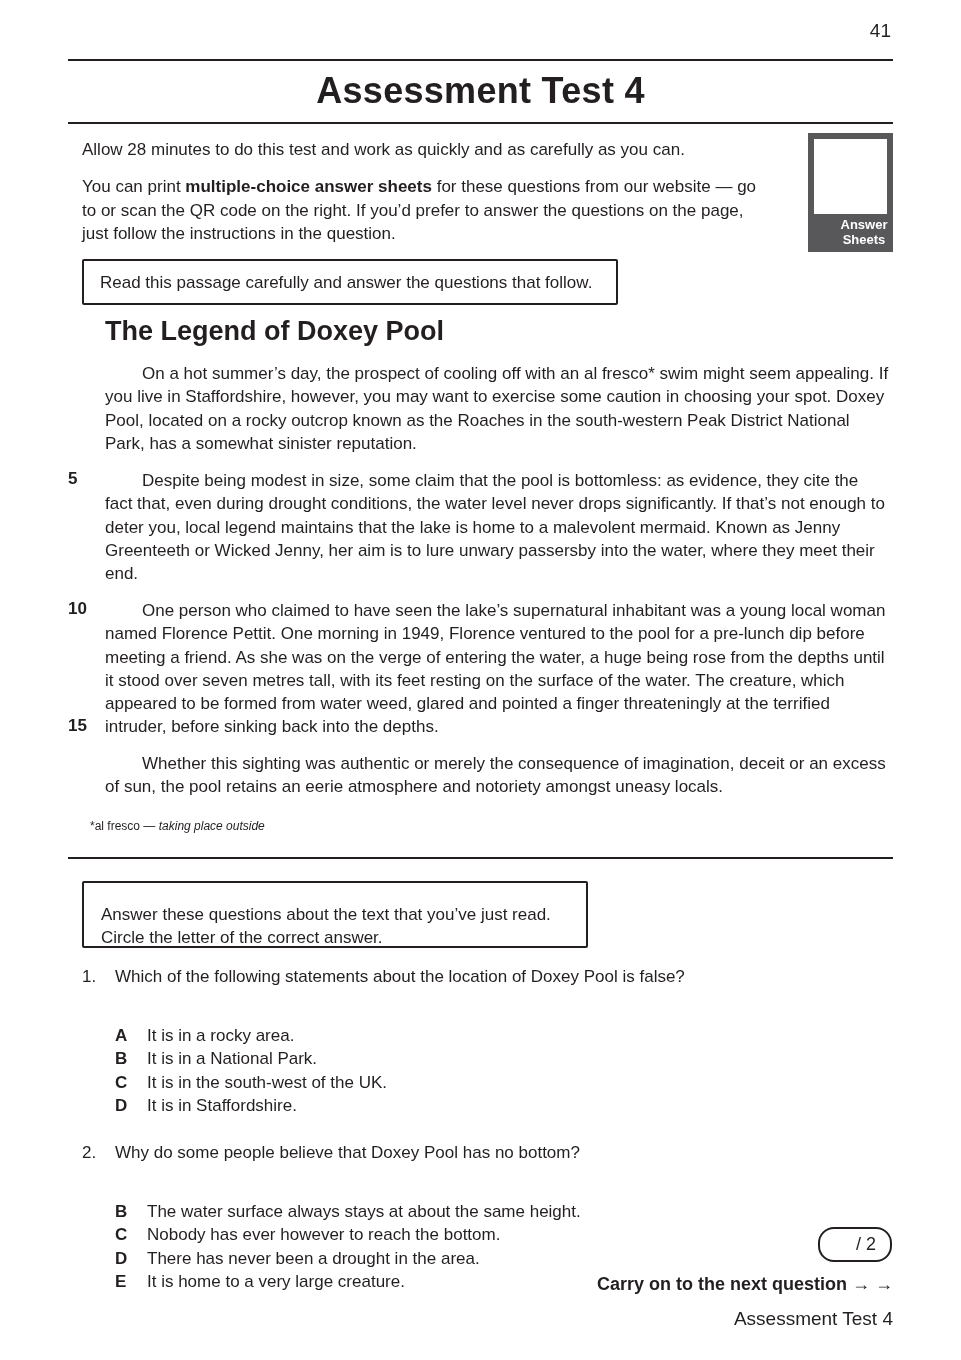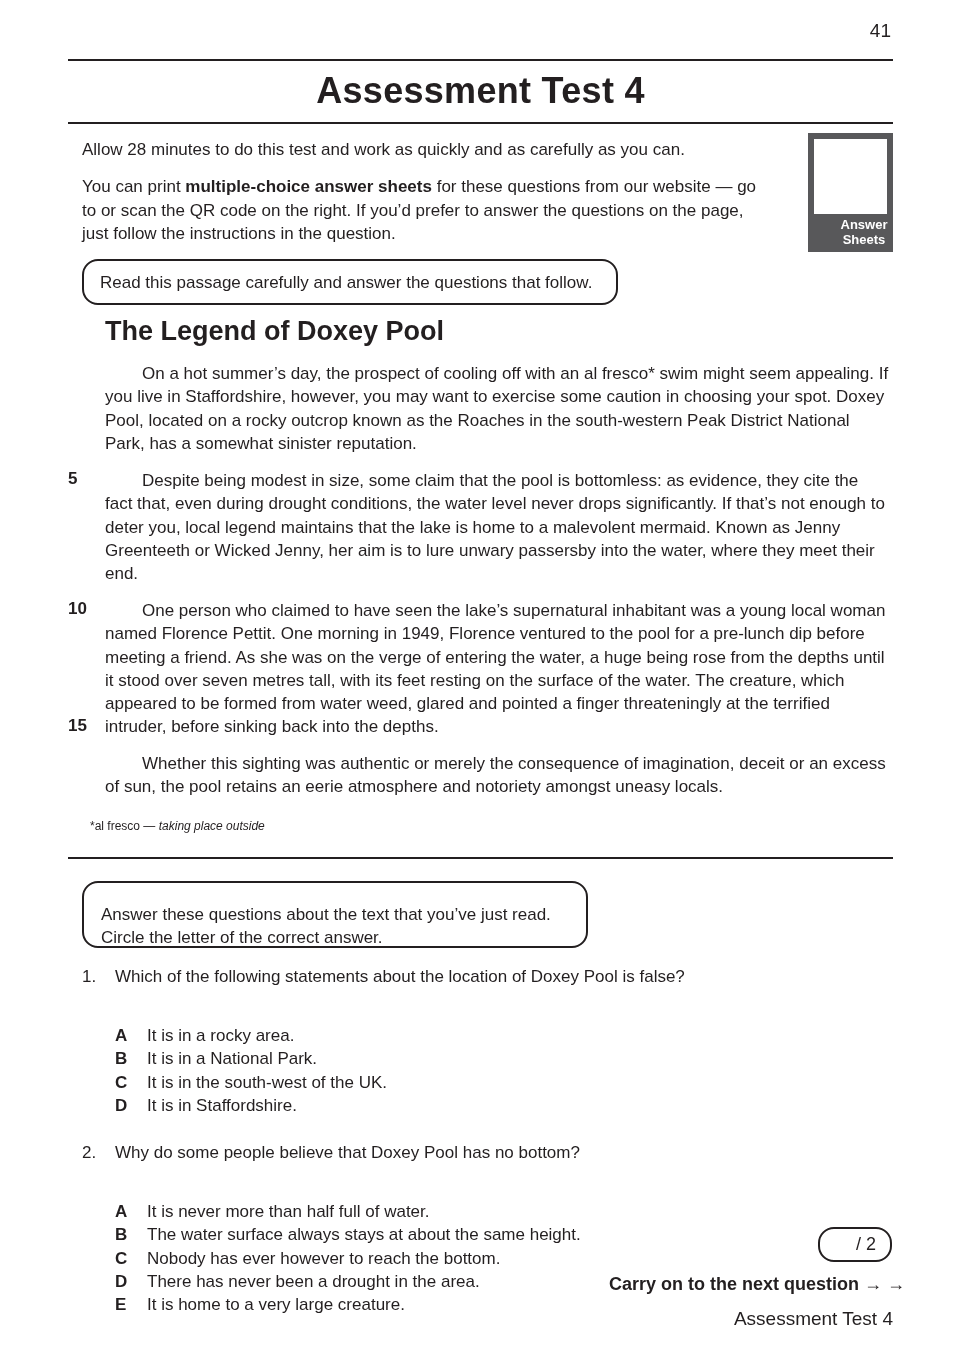--- a/index.html
+++ b/index.html
@@ -12,34 +12,34 @@
   .page-number { right: 70px; top: 20px; font-size: 19px; }
   .rule { left: 68px; width: 825px; height: 2px; background: #231f20; }
   .title { left: 68px; width: 825px; top: 70px; text-align: center;
     font-size: 36px; font-weight: bold; letter-spacing: 0.3px; }
   .intro { left: 82px; width: 700px; font-size: 17px; line-height: 23.5px; }
   .intro b { font-weight: bold; }
   .qr { left: 808px; top: 133px; width: 85px; height: 119px; background: #58585a; }
   .qr-inner { position: absolute; left: 6px; top: 6px; width: 73px; height: 75px; background: #ffffff; }
   .qr-label { position: absolute; left: 0; right: 0; top: 84px; text-align: center; color: #fff;
     font-weight: bold; font-size: 13px; line-height: 15px; padding-left: 27px; }
-  .pill { border: 2px solid #231f20; border-radius: 16px; font-size: 17px; line-height: 23px; box-sizing: border-box; }
+  .pill { border: 2px solid #231f20; border-radius: 2px; font-size: 17px; line-height: 23px; box-sizing: border-box; }
   .passage-title { left: 105px; top: 316px; font-size: 27px; font-weight: bold; }
   .para { left: 105px; width: 785px; font-size: 17px; line-height: 23.3px; }
   .para .indent { display: inline-block; width: 37px; }
   .line-no { left: 68px; font-size: 17px; font-weight: bold; }
   .footnote { left: 90px; top: 819px; font-size: 12px; }
   .footnote i { font-style: italic; }
   .question { left: 82px; font-size: 17px; }
   .question .num { display: inline-block; width: 33px; }
   .options { left: 115px; font-size: 17px; line-height: 23.3px; margin-top: 20px; }
   .opt-letter { display: inline-block; width: 32px; font-weight: bold; }
   .score { left: 818px; top: 1227px; width: 74px; height: 35px; border: 2px solid #231f20; border-radius: 16px;
     box-sizing: border-box; font-size: 18px; text-align: right; padding-right: 14px; line-height: 31px; }
-  .carry { right: 56px; top: 1274px; font-size: 18px; font-weight: bold; }
+  .carry { right: 68px; top: 1274px; font-size: 18px; font-weight: bold; }
   .carry .arrows { font-weight: normal; }
   .footer { right: 68px; top: 1308px; font-size: 19px; }
 </style>
 </head>
 <body>
 
 <div class="abs page-number">41</div>
 <div class="abs rule" style="top:59px"></div>
 <div class="abs title">Assessment Test 4</div>
 <div class="abs rule" style="top:122px"></div>
@@ -81,21 +81,20 @@
 <div class="abs question" style="top:967px"><span class="num">1.</span><span>Which of the following statements about the location of Doxey Pool is false?</span></div>
 <div class="abs options" style="top:1004px">
   <div><span class="opt-letter">A</span><span>It is in a rocky area.</span></div>
   <div><span class="opt-letter">B</span><span>It is in a National Park.</span></div>
   <div><span class="opt-letter">C</span><span>It is in the south-west of the UK.</span></div>
   <div><span class="opt-letter">D</span><span>It is in Staffordshire.</span></div>
 </div>
 
 <div class="abs question" style="top:1143px"><span class="num">2.</span><span>Why do some people believe that Doxey Pool has no bottom?</span></div>
 <div class="abs options" style="top:1180px">
-  <div><span class="opt-letter">A</span><span>It is never more than half full of water.</span></div>
   <div><span class="opt-letter">B</span><span>The water surface always stays at about the same height.</span></div>
   <div><span class="opt-letter">C</span><span>Nobody has ever however to reach the bottom.</span></div>
   <div><span class="opt-letter">D</span><span>There has never been a drought in the area.</span></div>
   <div><span class="opt-letter">E</span><span>It is home to a very large creature.</span></div>
 </div>
 
 <div class="abs score">/ 2</div>
 
 <div class="abs carry"><span>Carry on to the next question</span> <span class="arrows">→ →</span></div>
 

